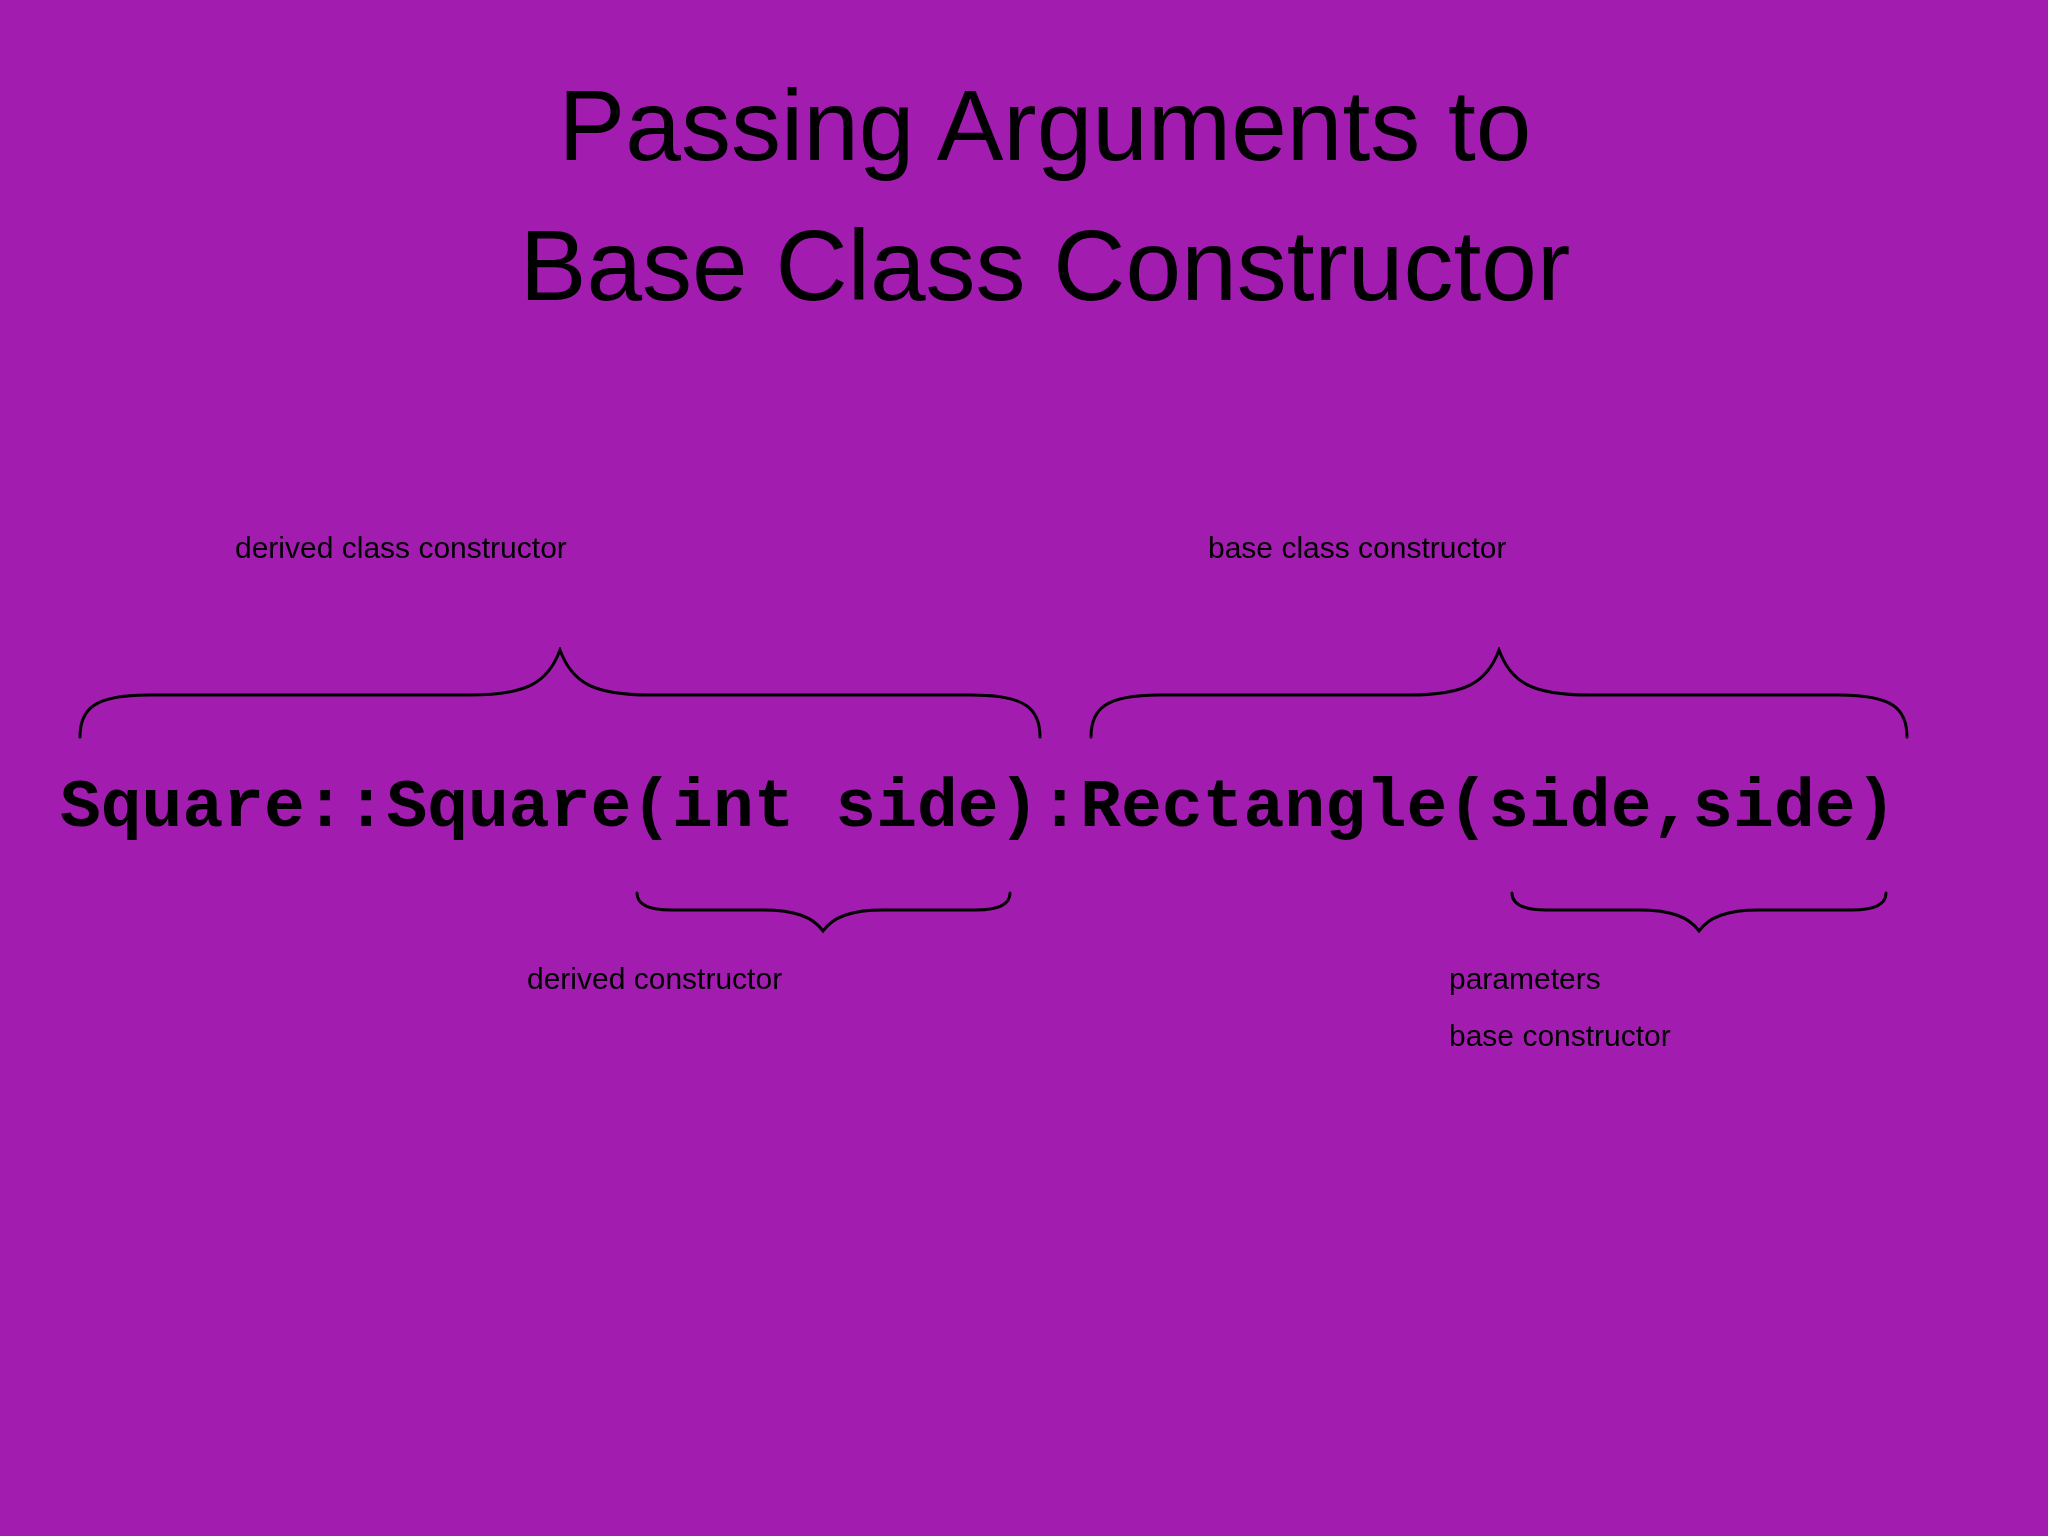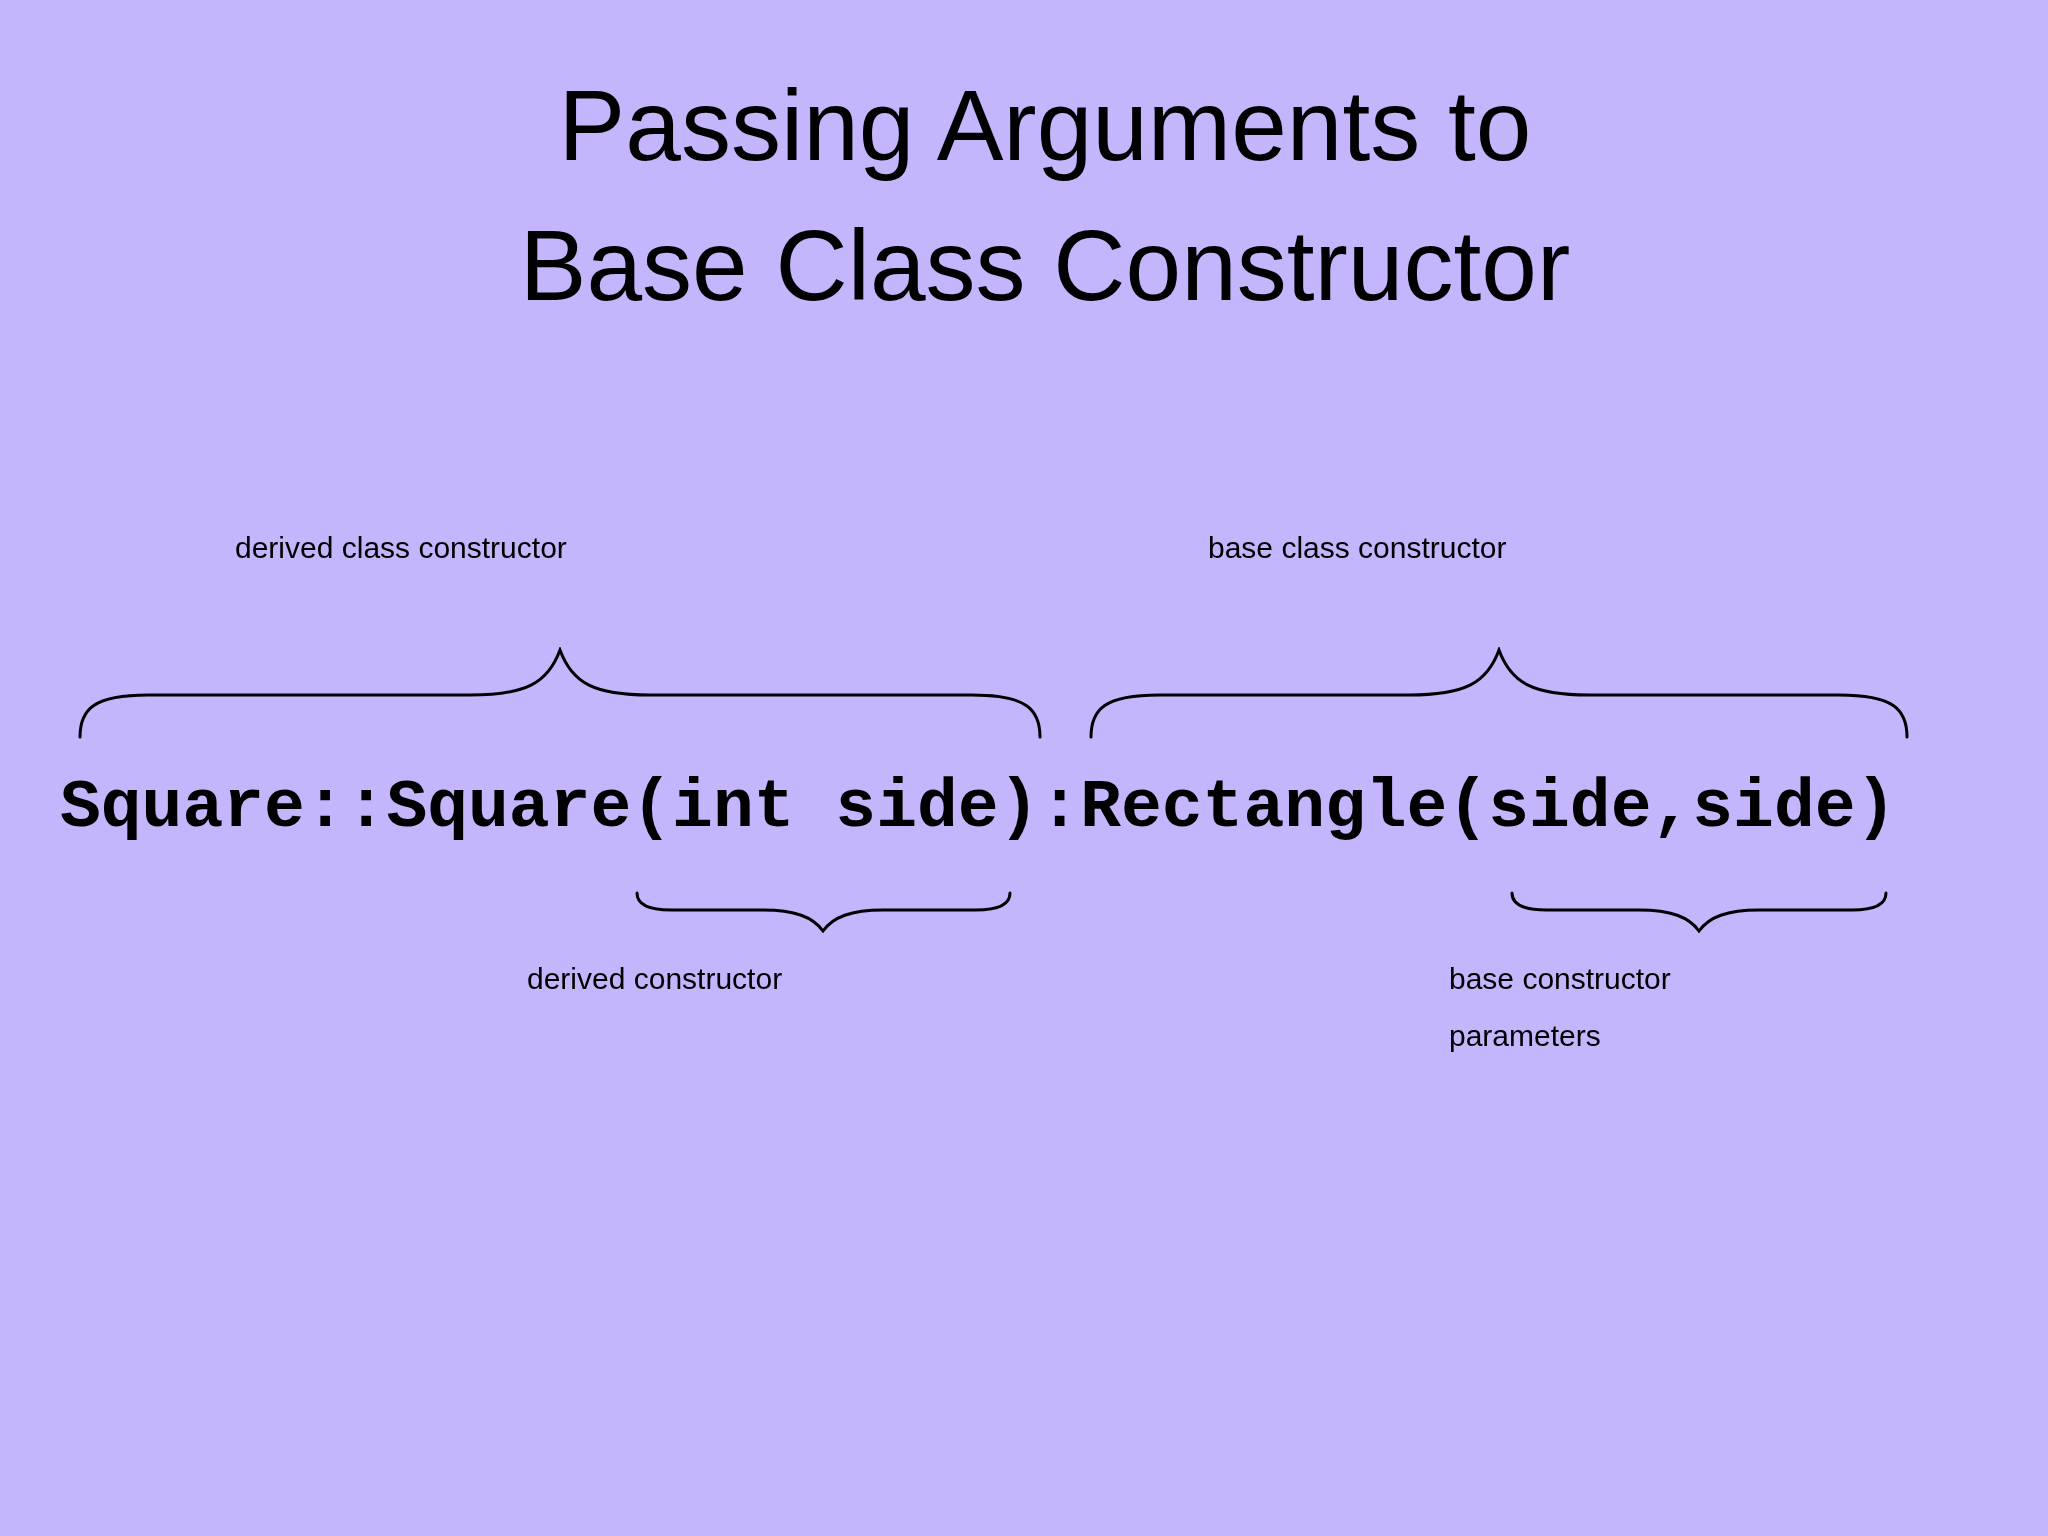--- a/index.html
+++ b/index.html
@@ -1,21 +1,21 @@
 <!DOCTYPE html>
 <html><head>
 <meta charset="utf-8">
 <style>
   * { margin: 0; padding: 0; box-sizing: border-box; }
   html, body { background: #ffffff; }
   .slide {
     position: relative;
     width: 2048px;
     height: 1536px;
-    background: #c4b5fd;
+    background: #a21caf;
     overflow: hidden;
     font-family: "Liberation Sans", sans-serif;
     color: #000000;
   }
   .title {
     position: absolute;
     left: 42px;
     top: 55px;
     width: 2006px;
     text-align: center;
@@ -86,17 +86,17 @@
 
   <svg class="brace" style="left:1510px; top:891px;" width="378" height="42" viewBox="0 0 378 42">
     <path d="M 2 2 C 2 12, 10 19, 36 19 L 129 19 C 161 19, 179 26, 189 40 C 199 26, 217 19, 249 19 L 342 19 C 368 19, 376 12, 376 2"></path>
   </svg>
 
   <div class="anno-label two-line" style="left:527px; top:950px;">
     <div>derived constructor</div>
   </div>
 
   <div class="anno-label two-line" style="left:1449px; top:950px;">
+    <div>parameters</div>
     <div>base constructor</div>
-    <div>parameters</div>
   </div>
 
 </div>
 
 </body></html>

